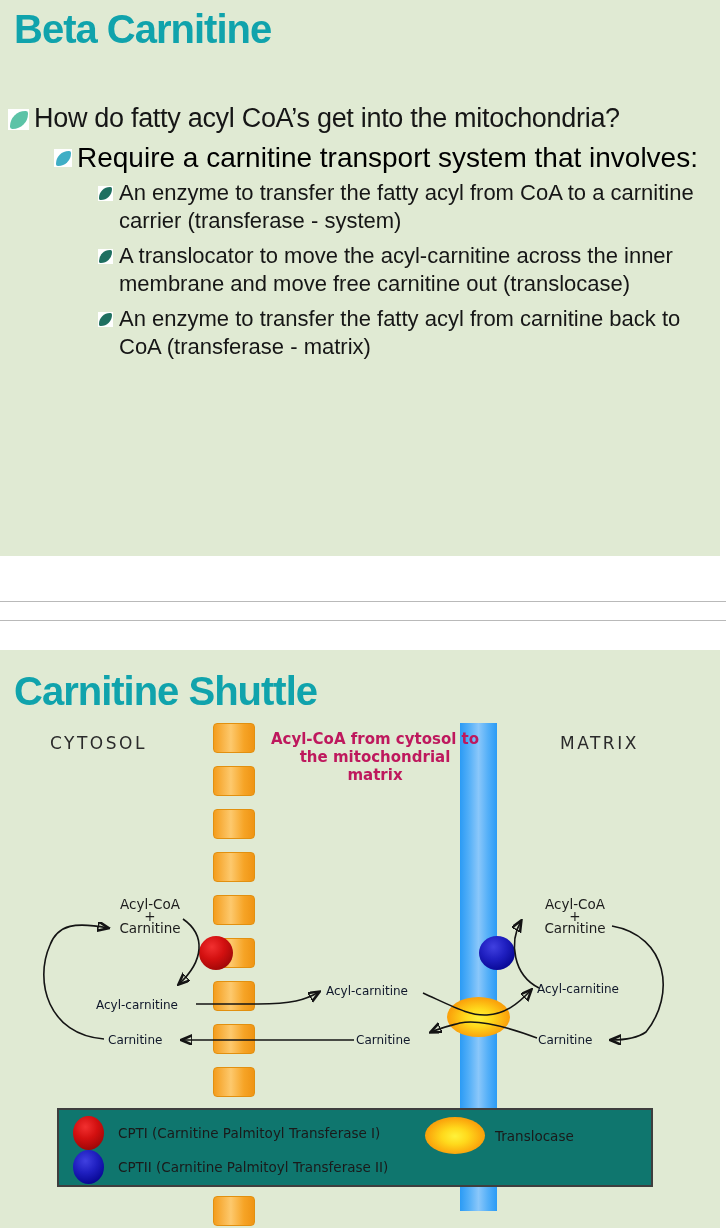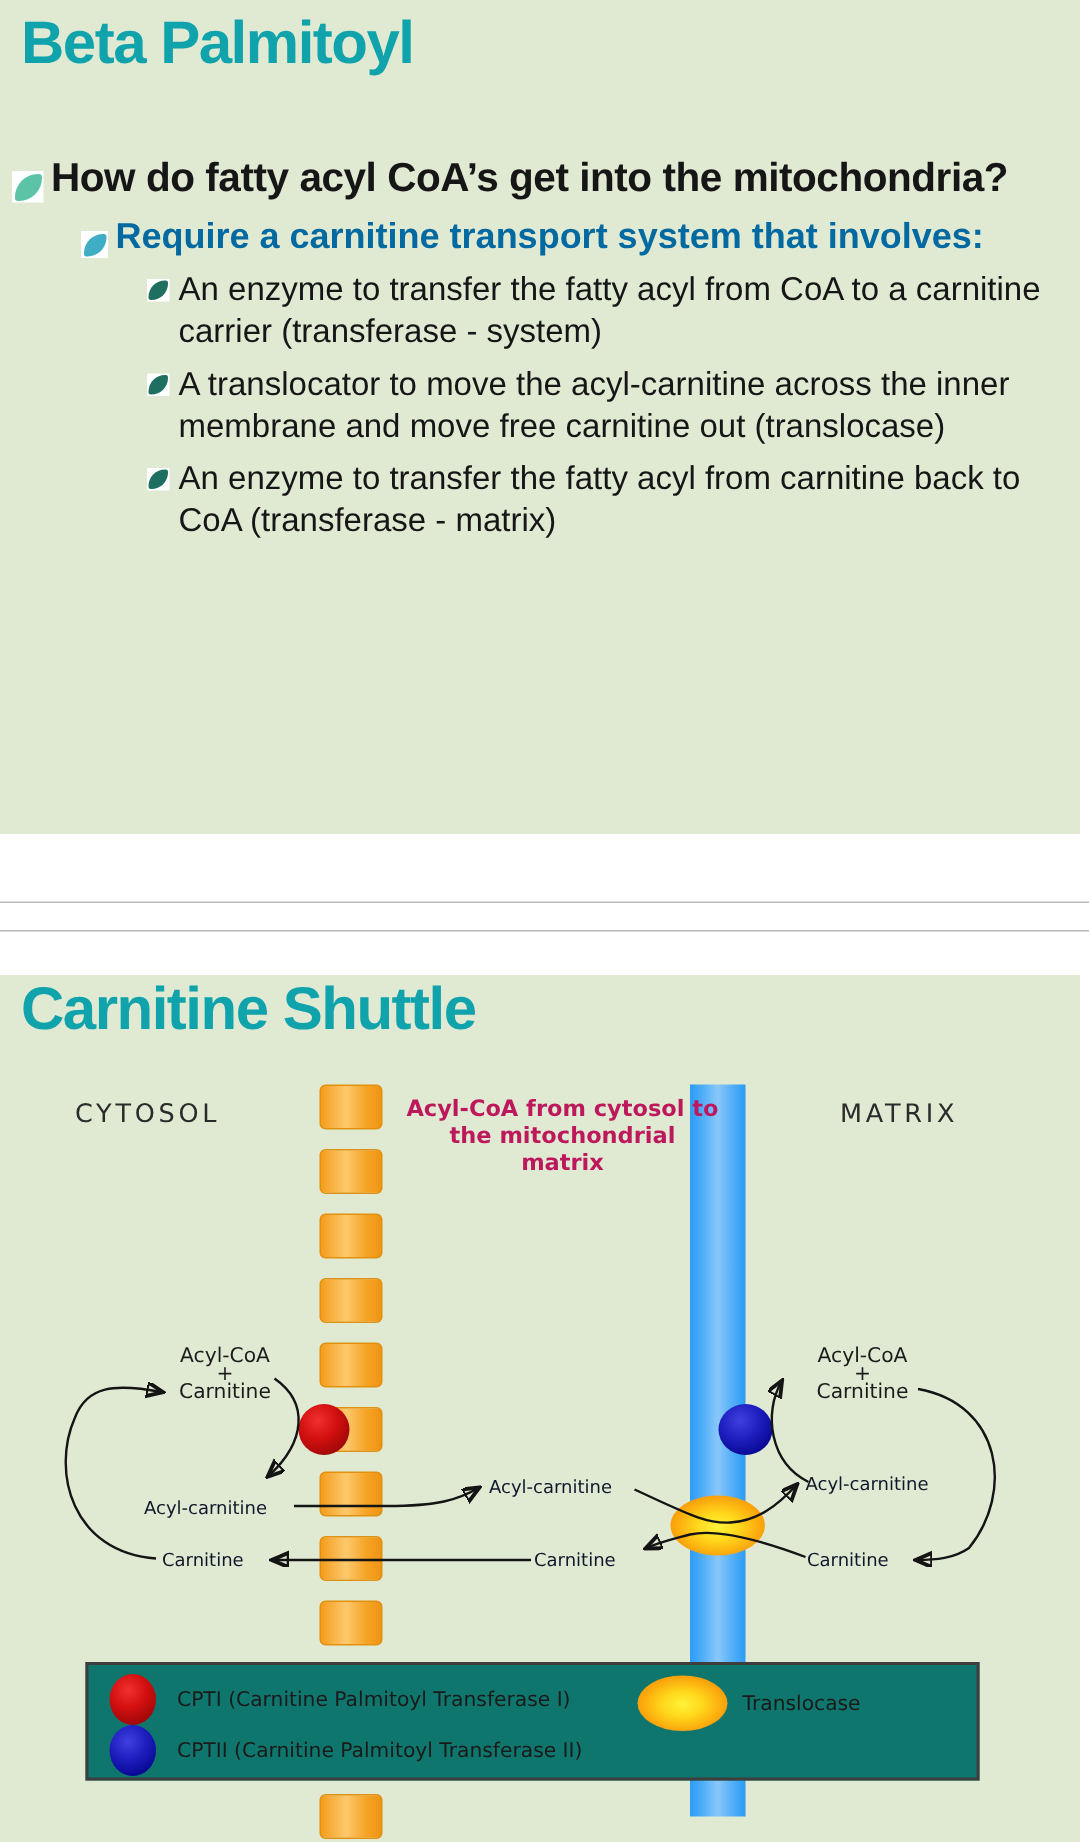--- a/index.html
+++ b/index.html
@@ -12,34 +12,34 @@
   #slide2{top:650px;height:578px;}
   .sep-line{position:absolute;left:0;width:726px;height:1px;background:#b9b9b9;}
   #sep1{top:601px;}
   #sep2{top:620px;}
 
   .slide-title{
     position:absolute;left:14px;margin:0;
     color:#10a3ac;font-weight:bold;font-size:40px;line-height:46px;letter-spacing:-1px;
   }
   #slide1 .slide-title{top:6px;}
-  #slide2 .slide-title{top:0;}
+  #slide2 .slide-title{top:18px;}
 
   
-  .bullet-row{position:absolute;display:flex;align-items:flex-end;font-weight:bold;}
+  .bullet-row{position:absolute;display:flex;align-items:flex-start;}
   .leaf-wrap{background:#ffffff;flex:0 0 auto;display:flex;align-items:center;justify-content:center;}
   .leaf{display:block;border-radius:85% 12% 85% 12%;}
   .lw1{width:21px;height:21px;margin-top:7px;margin-right:5px;}
   .lw1 .leaf{width:18px;height:18px;background:#5cc3a7;}
   .lw2{width:18px;height:18px;margin-top:6px;margin-right:5px;}
   .lw2 .leaf{width:15px;height:15px;background:#3faec5;}
   .lw3{width:15px;height:15px;margin-top:7px;margin-right:6px;}
   .lw3 .leaf{width:13px;height:13px;background:#1e6f60;}
   .b1-text{font-size:27px;line-height:33px;color:#161616;white-space:nowrap;letter-spacing:-0.3px;}
-  .b2-text{font-size:24px;line-height:29px;color:#0369a1;white-space:nowrap;}
+  .b2-text{font-size:28px;line-height:29px;color:#000000;white-space:nowrap;}
   .b3-text{font-size:22px;line-height:28px;color:#161616;width:606px;}
   #bullet-l1{left:8px;top:102px;}
   #bullet-l2{left:54px;top:143px;}
   .l3-item{margin-bottom:7px;display:flex;align-items:flex-start;}
   #l3-list{position:absolute;left:98px;top:179px;}
 
   
   #diagram{position:absolute;left:0;top:73px;width:726px;height:488px;}
   #outer-membrane{position:absolute;left:213px;top:0;width:42px;height:488px;z-index:1;}
   .om-seg{width:40px;height:28px;margin:0 0 13px 0;border:1px solid #e2900f;border-radius:4px;
@@ -88,21 +88,21 @@
   .legend-label{position:absolute;font-family:"DejaVu Sans", sans-serif;font-size:13.5px;
     font-weight:500;color:#1a1a1a;white-space:nowrap;}
   #legend-lbl-cpt1{left:59px;top:15px;}
   #legend-lbl-cpt2{left:59px;top:49px;}
   #legend-lbl-translocase{left:436px;top:18px;}
 </style>
 </head>
 <body>
 
 <div id="slide1" class="slide">
-  <h1 class="slide-title">Beta Palmitoyl</h1>
+  <h1 class="slide-title">Beta Carnitine</h1>
 
   <div id="bullet-l1" class="bullet-row">
     <span class="leaf-wrap lw1">
         <span class="leaf"></span>
       </span>
     <span class="b1-text">How do fatty acyl CoA’s get into the mitochondria?</span>
   </div>
 
   <div id="bullet-l2" class="bullet-row">
     <span class="leaf-wrap lw2">

